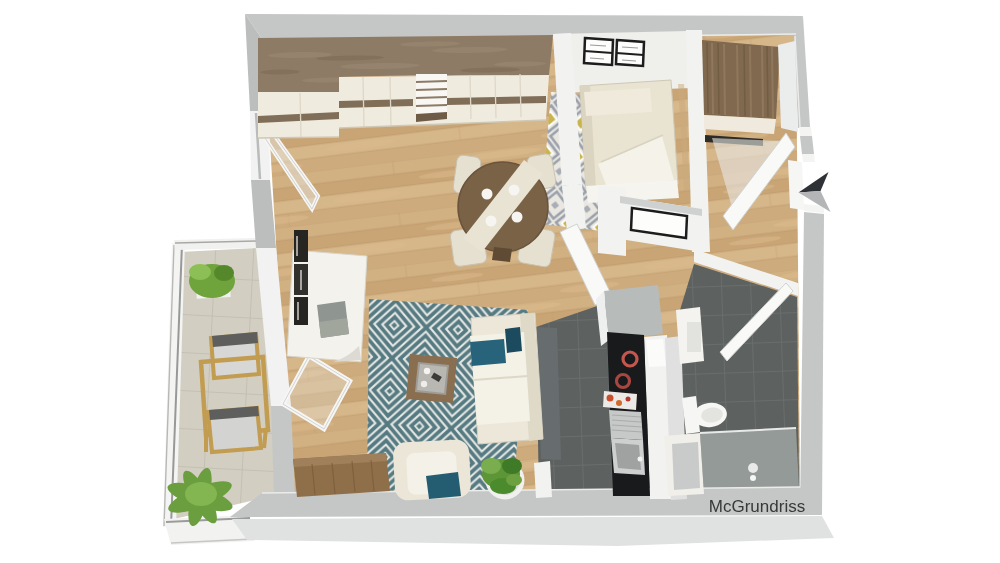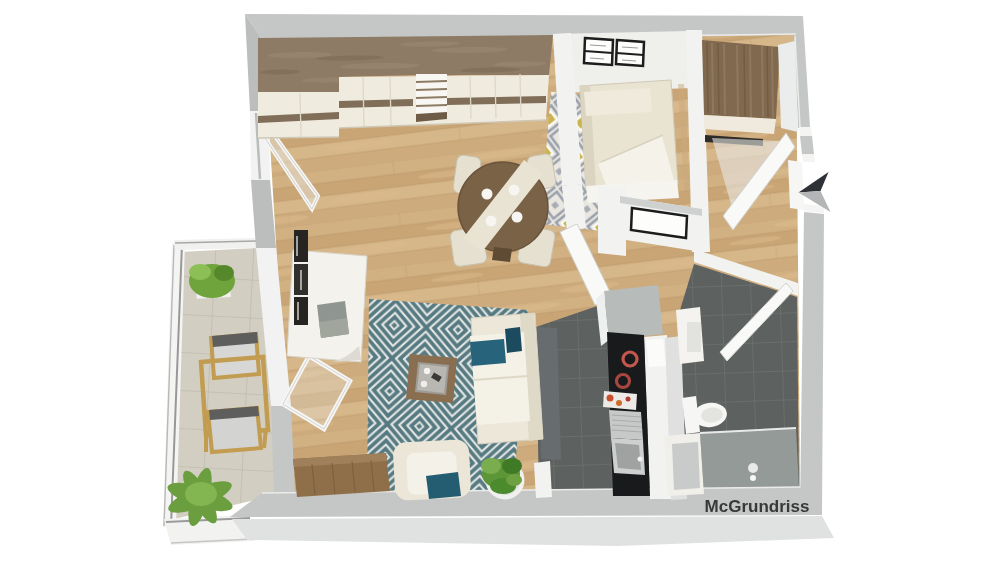--- a/index.html
+++ b/index.html
@@ -1,16 +1,16 @@
 <!DOCTYPE html>
 <html><head>
 <meta charset="utf-8">
 <style>
   html,body{margin:0;padding:0;background:#ffffff;}
-  #stage{position:relative;width:1000px;height:563px;background:#ffffff;overflow:hidden;font-weight:bold;}
+  #stage{position:relative;width:1000px;height:563px;background:#ffffff;overflow:hidden;}
   svg{display:block;}
   text{font-family:"Liberation Sans", sans-serif;}
 </style>
 </head>
 <body>
 <div id="stage">
 <svg width="1000" height="563" viewBox="0 0 1000 563">
 <defs>
   <pattern id="wood" width="300" height="52" patternUnits="userSpaceOnUse" patternTransform="rotate(-7)">
     <rect width="300" height="52" fill="#cdac7c"></rect>

